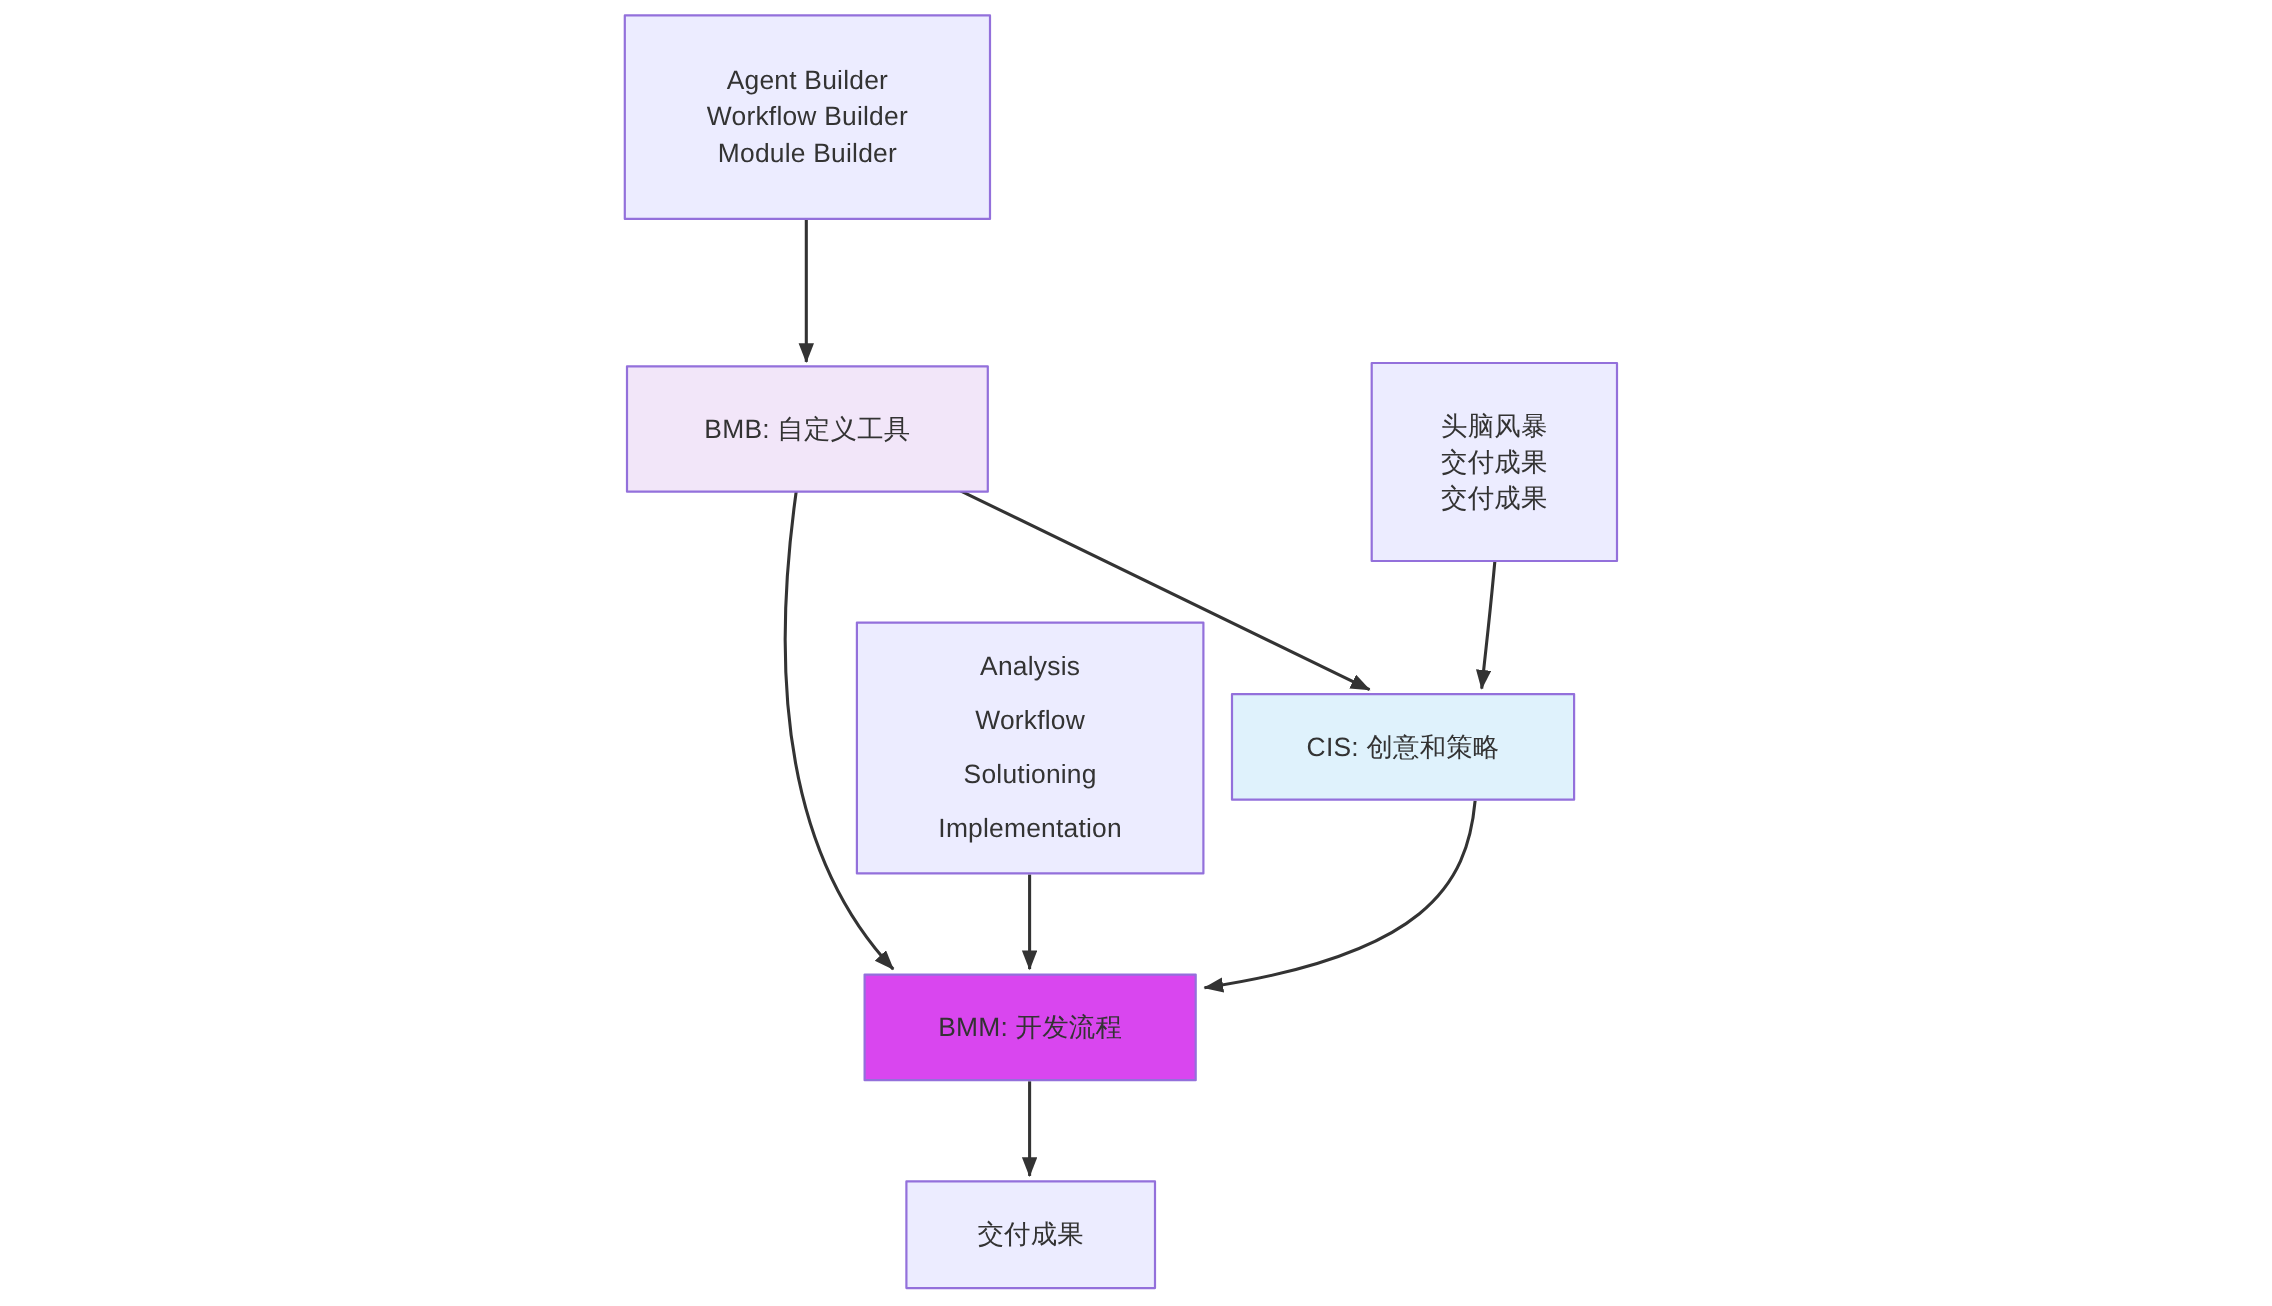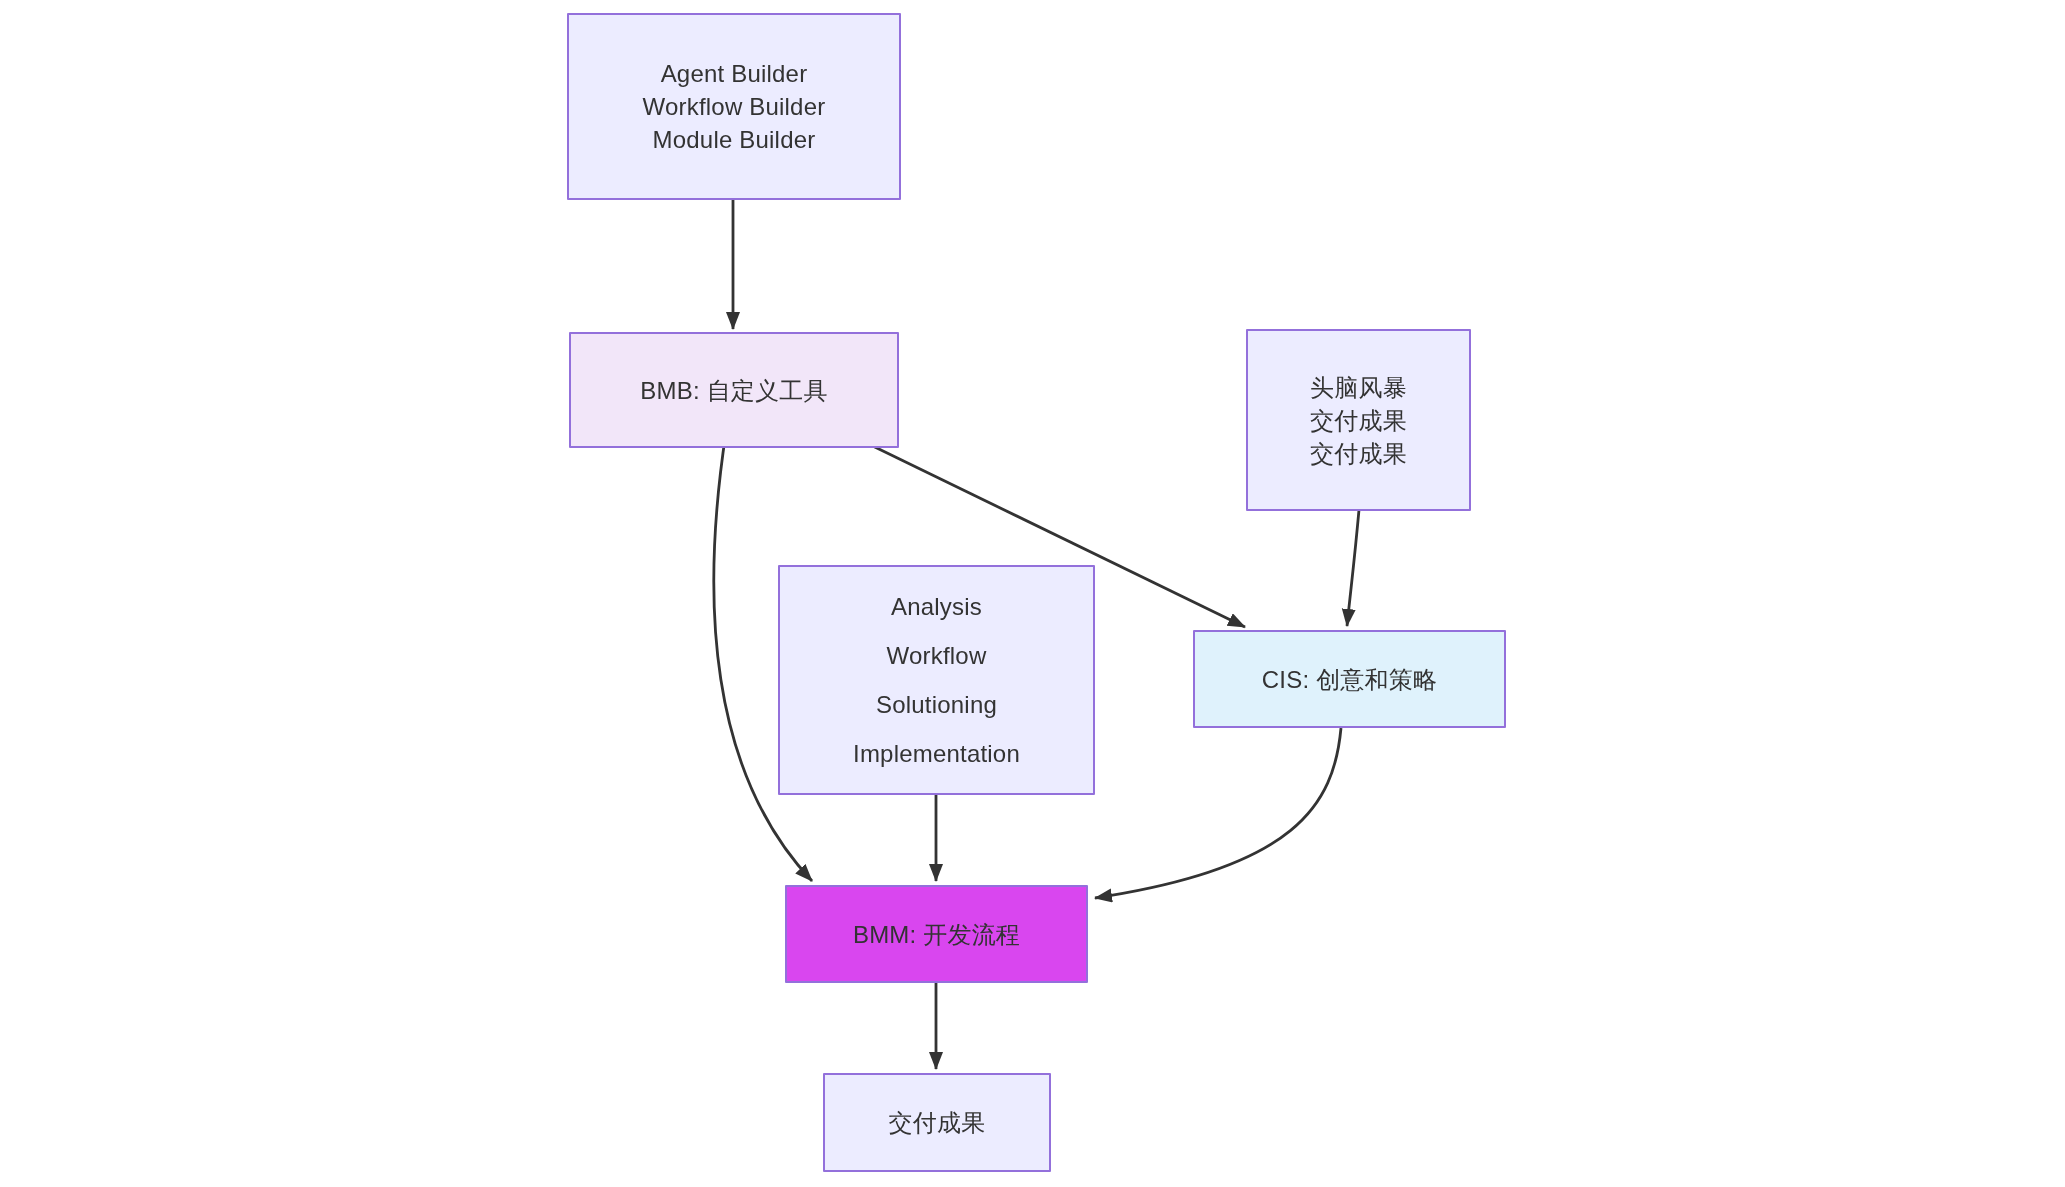--- a/index.html
+++ b/index.html
@@ -37,21 +37,21 @@
     letter-spacing: 0.2px;
   }
   .fill-lavender { background: #ECECFF; }
   .fill-purple   { background: #F2E6F9; }
   .fill-blue     { background: #DFF2FC; }
   .fill-cream    { background: #d946ef; justify-content: center; }
 
   .node-builders   { left: 567px;  top: 13px;   width: 334px; height: 187px; }
   .node-bmb        { left: 569px;  top: 332px;  width: 330px; height: 116px; }
   .node-brainstorm { left: 1246px; top: 291px;  width: 225px; height: 182px; margin-top: 38px; }
-  .node-cis        { left: 1193px; top: 630px;  width: 313px; height: 98px;  }
+  .node-cis        { left: 1119px; top: 630px;  width: 313px; height: 98px;  }
   .node-phases     { left: 778px;  top: 565px;  width: 317px; height: 230px; gap: 16px; }
   .node-bmm        { left: 785px;  top: 885px;  width: 303px; height: 98px;  }
   .node-deliver    { left: 823px;  top: 1073px; width: 228px; height: 99px; text-align: right;  }
 
   .edge {
     fill: none;
     stroke: #333333;
     stroke-width: 2.8px;
   }
 </style>

